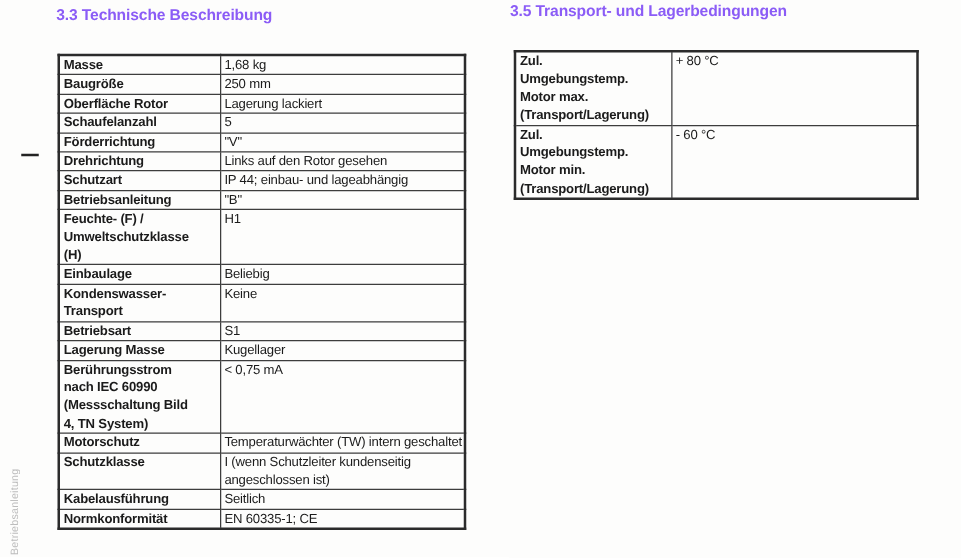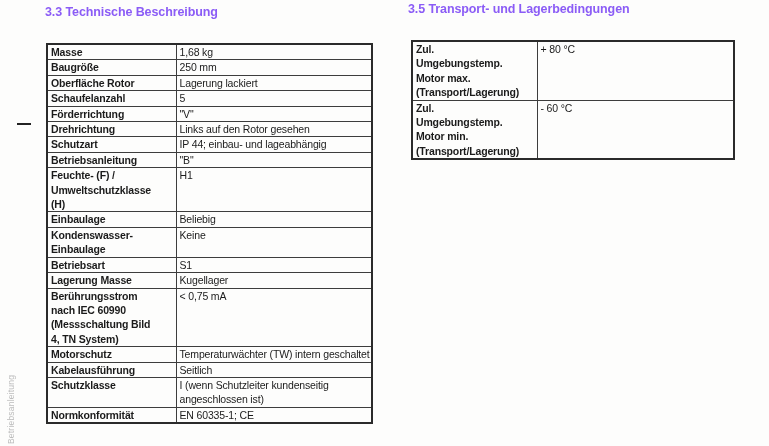--- a/index.html
+++ b/index.html
@@ -122,21 +122,21 @@
 Umweltschutzklasse
 (H)</td>
           <td class="val">H1</td>
         </tr>
         <tr>
           <td class="lbl">Einbaulage</td>
           <td class="val">Beliebig</td>
         </tr>
         <tr>
           <td class="lbl">Kondenswasser-
-Einbaulage</td>
+Transport</td>
           <td class="val">Keine</td>
         </tr>
         <tr>
           <td class="lbl">Betriebsart</td>
           <td class="val">S1</td>
         </tr>
         <tr>
           <td class="lbl">Lagerung Masse</td>
           <td class="val">Kugellager</td>
         </tr>
@@ -145,27 +145,27 @@
 nach IEC 60990
 (Messschaltung Bild
 4, TN System)</td>
           <td class="val">&lt; 0,75 mA</td>
         </tr>
         <tr>
           <td class="lbl">Motorschutz</td>
           <td class="val">Temperaturwächter (TW) intern geschaltet</td>
         </tr>
         <tr>
-          <td class="lbl">Kabelausführung</td>
-          <td class="val">Seitlich</td>
-        </tr>
-        <tr>
           <td class="lbl">Schutzklasse</td>
           <td class="val">I (wenn Schutzleiter kundenseitig
 angeschlossen ist)</td>
+        </tr>
+        <tr>
+          <td class="lbl">Kabelausführung</td>
+          <td class="val">Seitlich</td>
         </tr>
         <tr>
           <td class="lbl">Normkonformität</td>
           <td class="val">EN 60335-1; CE</td>
         </tr>
       </tbody>
     </table>
   </section>
 
   <section class="sec sec-right">

